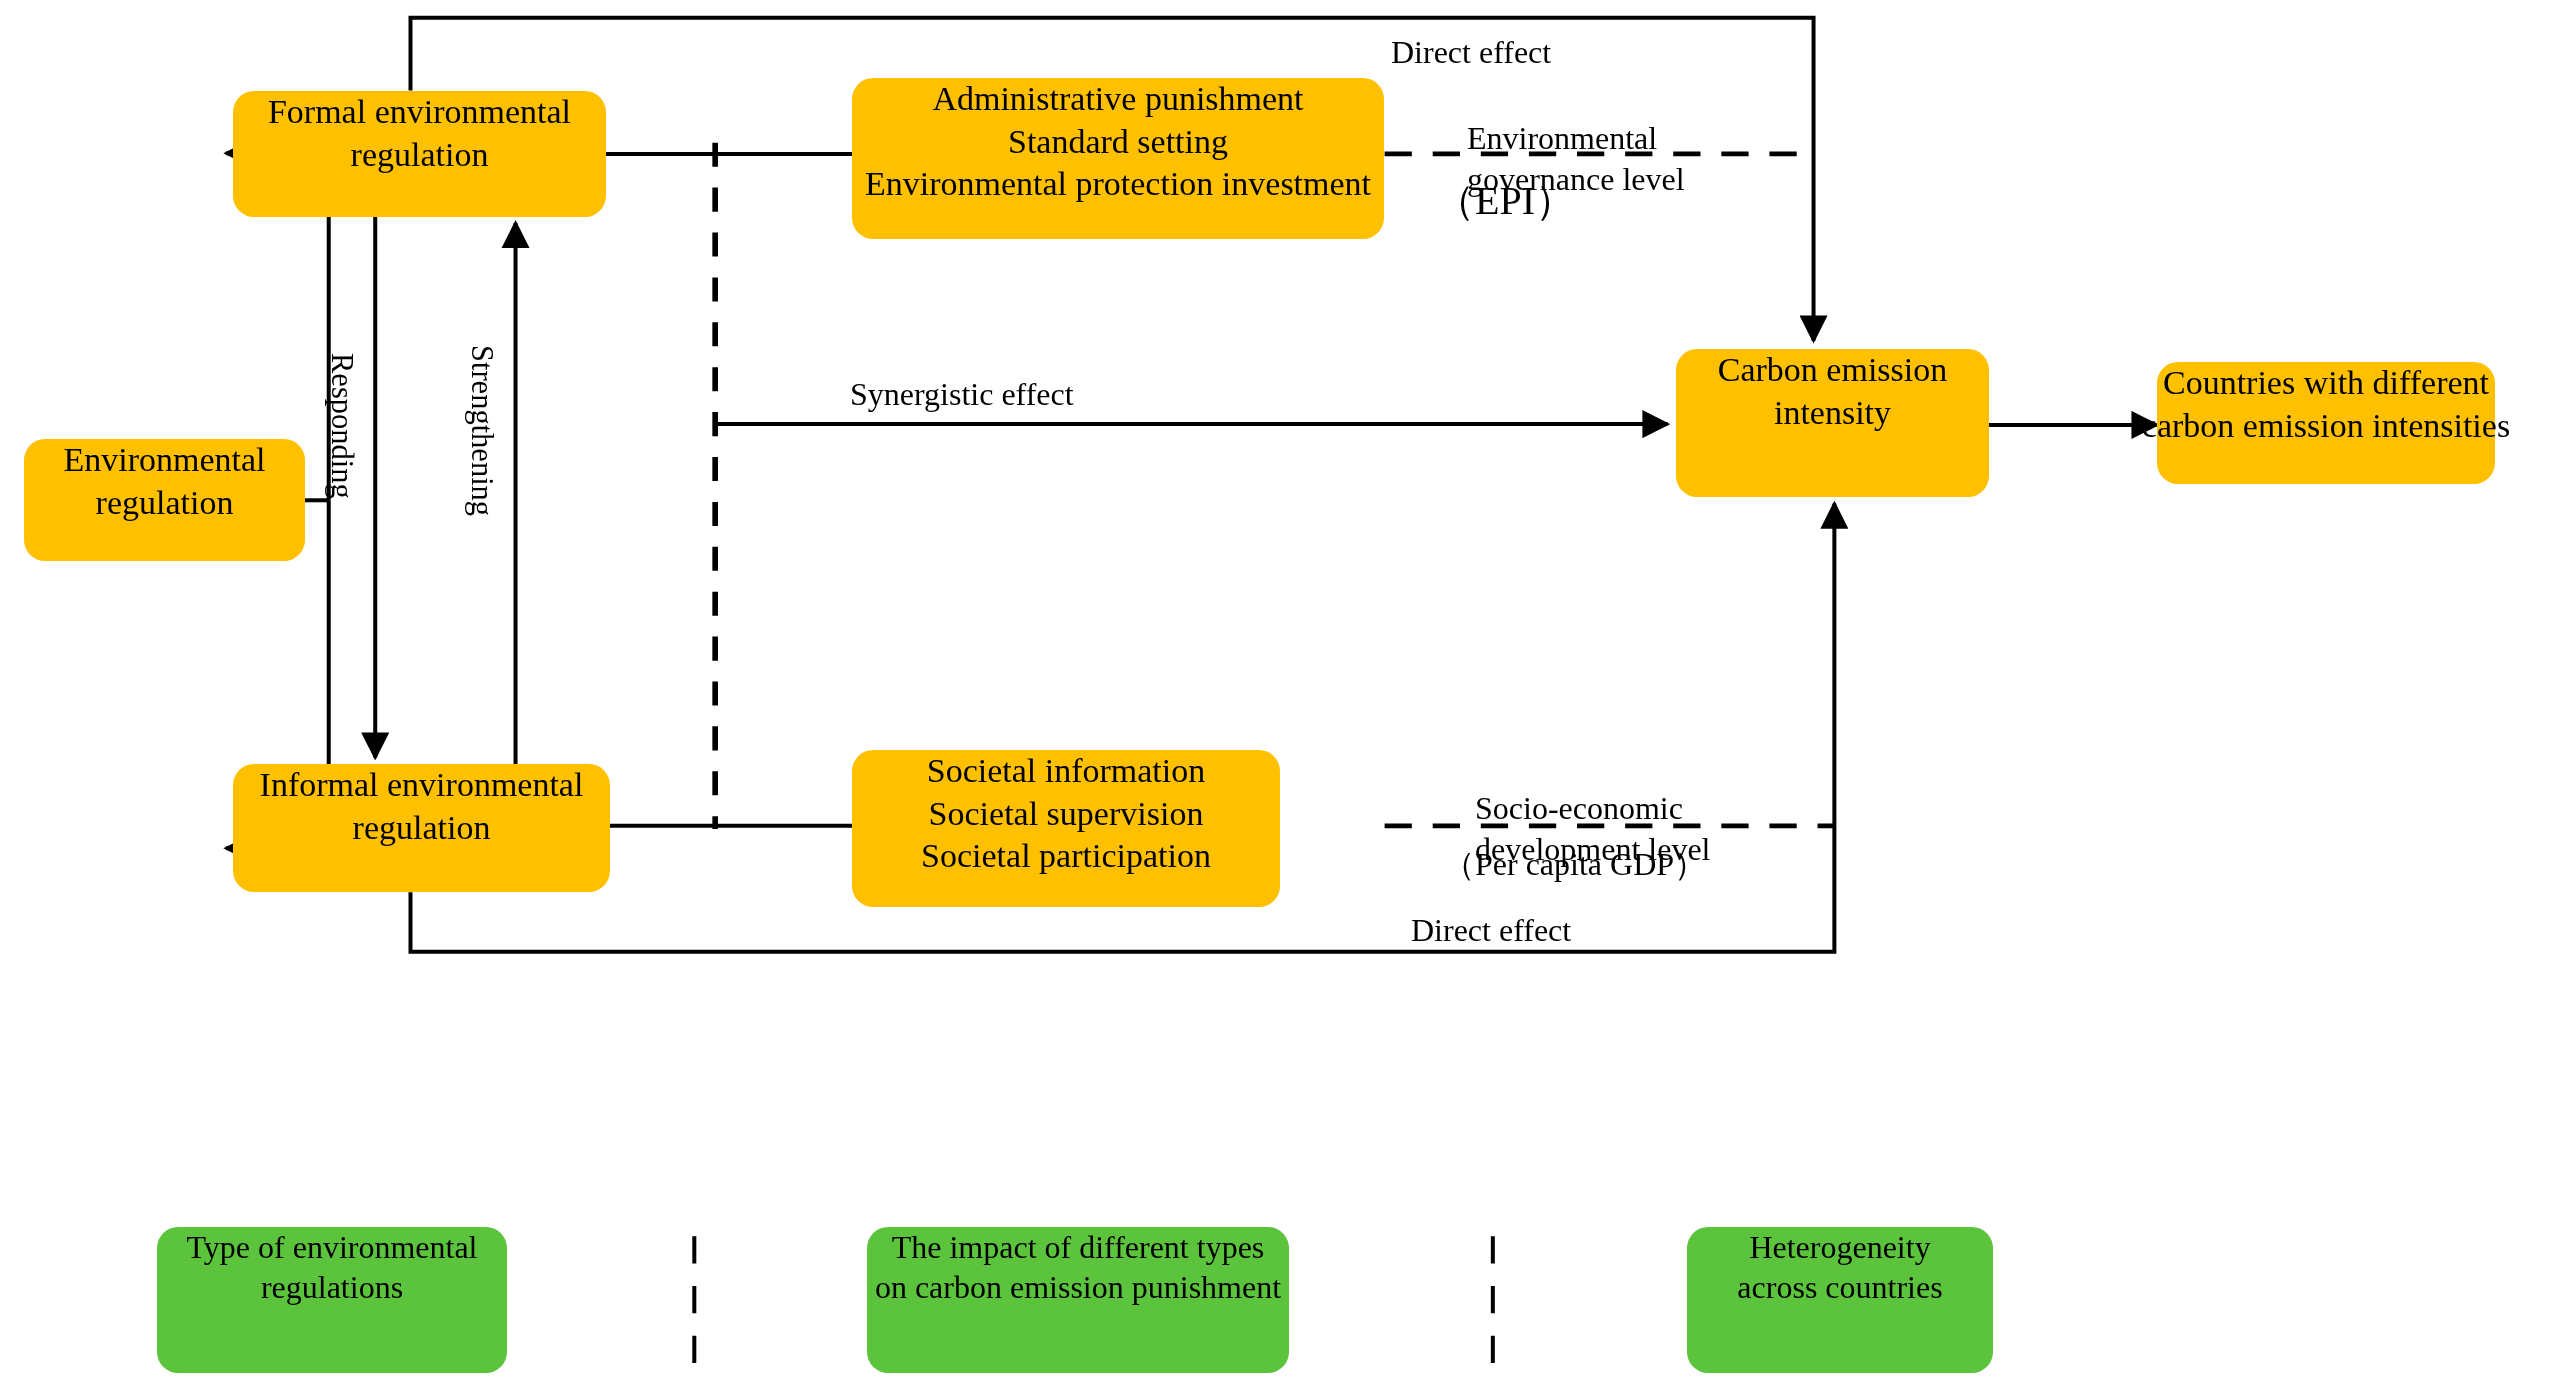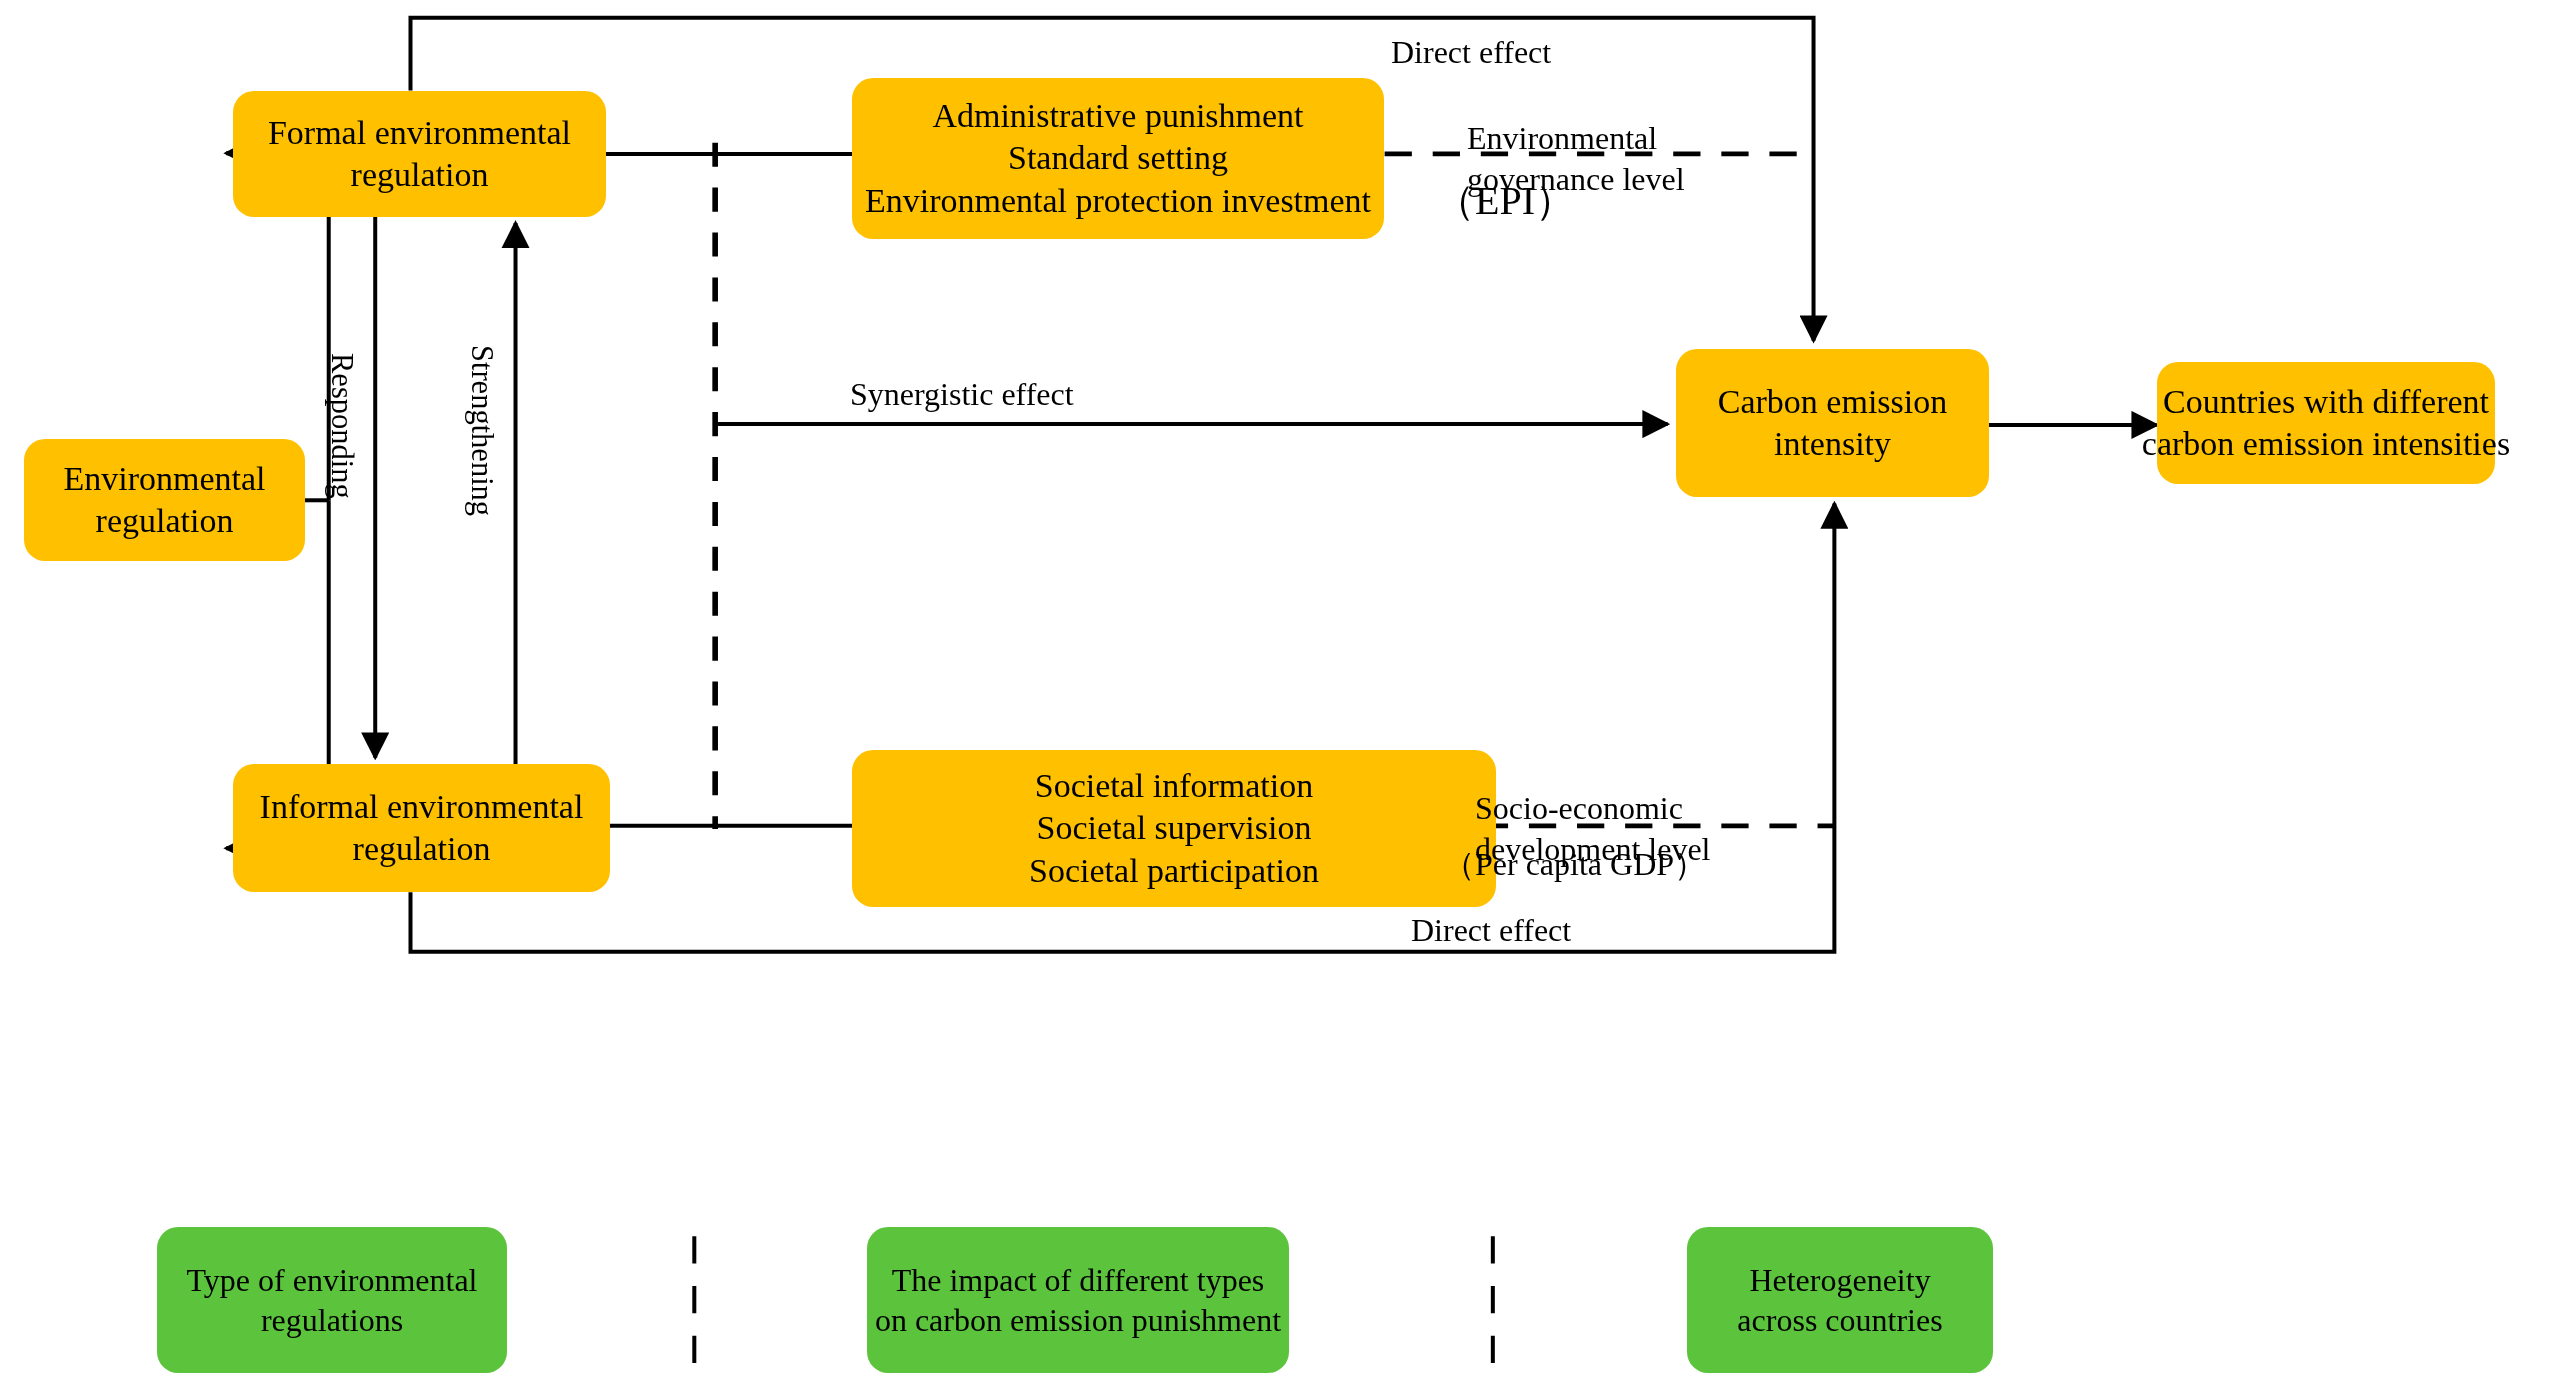--- a/index.html
+++ b/index.html
@@ -1,20 +1,20 @@
 <!DOCTYPE html>
 <html style="font-size:13px"><head>
 <meta charset="utf-8">
 <style>
   html,body{margin:0;padding:0;background:#ffffff;}
   body{font-family:"Liberation Serif","DejaVu Serif",serif;}
   #stage{position:relative;width:2576px;height:1387px;background:#fff;overflow:hidden;}
   svg.wires{position:absolute;left:0;top:0;width:2576px;height:1387px;pointer-events:none;}
   .node{position:absolute;box-sizing:border-box;display:flex;flex-direction:column;
-        align-items:center;justify-content:center;border-radius:21px;text-align:center;
+        align-items:center;border-radius:21px;text-align:center;
         color:#000;line-height:1.25;}
   .node.orange{background:#FFC000;}
   .node.green{background:#5CC43C;}
   .node .ln{display:block;white-space:nowrap;}
   .lbl{position:absolute;color:#000;text-align:left;white-space:pre;line-height:1.3;}
   .vlbl{position:absolute;color:#000;white-space:nowrap;
         transform-origin:0 0;transform:rotate(90deg);}
 </style>
 </head>
 <body>
@@ -82,21 +82,21 @@
     <span class="ln">Informal environmental</span>
     <span class="ln">regulation</span>
   </div>
 
   <div class="node orange" style="left:852px;top:78px;width:532px;height:161px;font-size:34px;">
     <span class="ln">Administrative punishment</span>
     <span class="ln">Standard setting</span>
     <span class="ln">Environmental protection investment</span>
   </div>
 
-  <div class="node orange" style="left:852px;top:750px;width:644px;height:157px;font-size:34px;">
+  <div class="node orange" style="left:852px;top:750px;width:428px;height:157px;font-size:34px;">
     <span class="ln">Societal information</span>
     <span class="ln">Societal supervision</span>
     <span class="ln">Societal participation</span>
   </div>
 
   <div class="node orange" style="left:1676px;top:349px;width:313px;height:148px;font-size:34px;">
     <span class="ln">Carbon emission</span>
     <span class="ln">intensity</span>
   </div>
 

